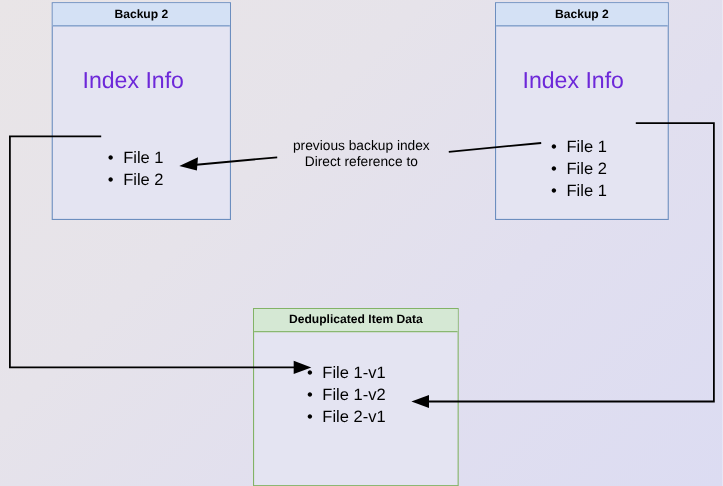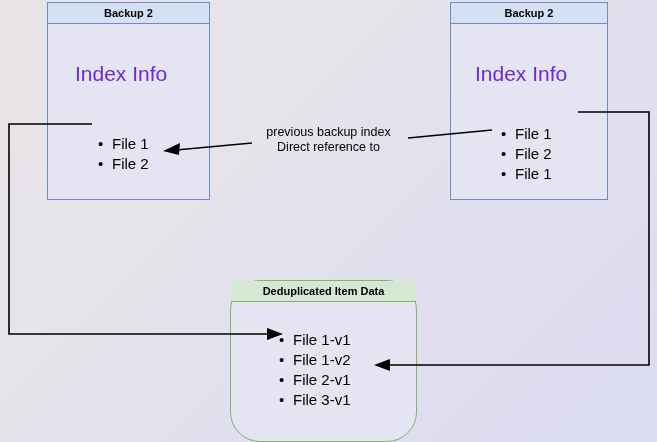--- a/index.html
+++ b/index.html
@@ -21,21 +21,20 @@
     height: 442px;
   }
   .box {
     position: absolute;
     box-sizing: border-box;
     border: 1px solid #6c8ebf;
     background: #e4e4f2;
   }
   .box.green {
     border-color: #82b366;
-    border-radius: 30px;
   }
   .box-title {
     box-sizing: border-box;
     height: 21px;
     line-height: 20px;
     text-align: center;
     font-size: 11px;
     font-weight: bold;
     color: #000;
     background: #d4e1f5;
@@ -131,21 +130,20 @@
     </div>
   </div>
 
   <div class="box green" style="left:230px; top:280px; width:187px; height:162px;">
     <div class="box-title">Deduplicated Item Data</div>
     <div class="box-body">
       <ul class="file-list" style="left:48px; top:28px;">
         <li>File 1-v1</li>
         <li>File 1-v2</li>
         <li>File 2-v1</li>
-        <li>File 3-v1</li>
       </ul>
     </div>
   </div>
 
   <div class="annotation" style="left:251px; top:125px; width:155px;">
     <div>previous backup index</div>
     <div>Direct reference to</div>
   </div>
 
   <svg class="edges" viewBox="0 0 657 442">

